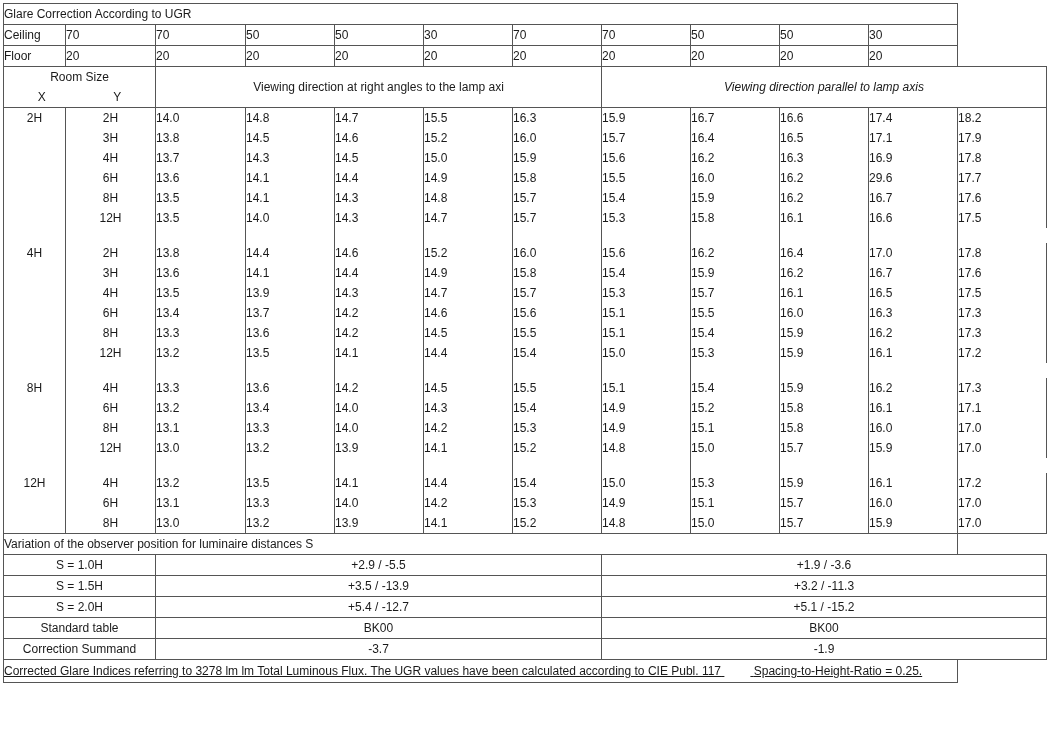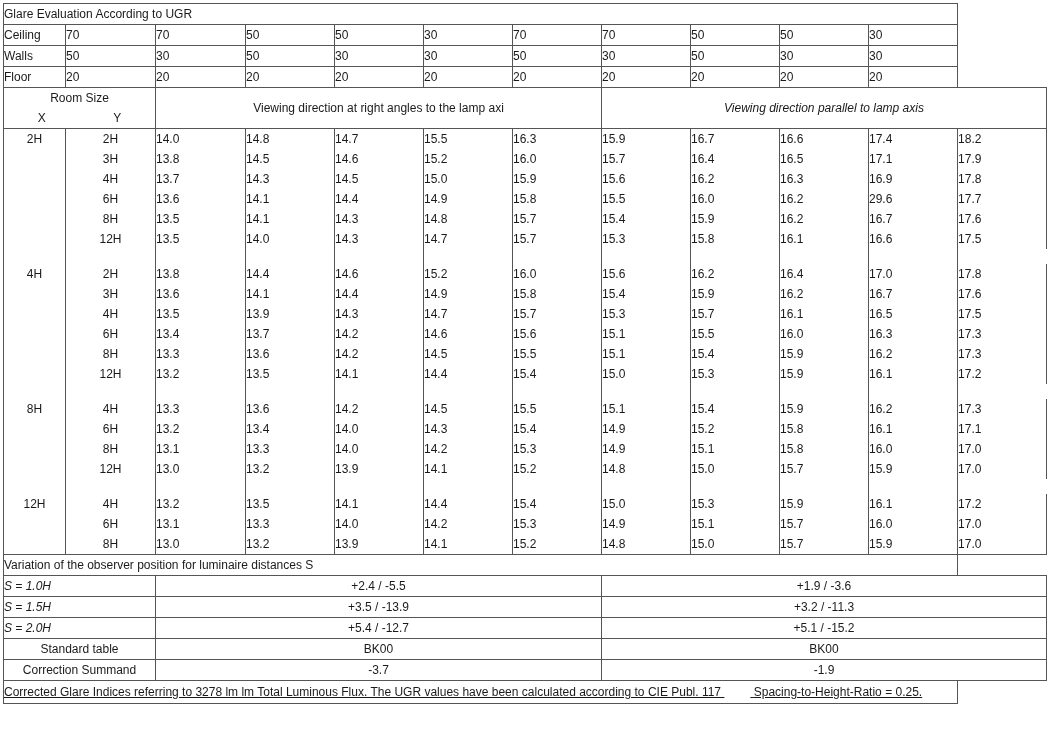--- a/index.html
+++ b/index.html
@@ -97,21 +97,21 @@
     text-align: center;
   }
   .y-col {
     text-align: center;
   }
   .varhead {
     padding-left: 5px;
     text-align: left;
   }
   .varrow-label {
-    font-style: italic;
+    text-align: center;
   }
   .var-val {
     text-align: center;
   }
   .footer {
     padding-left: 5px;
     text-align: left;
     font-size: 12px;
     text-decoration: underline;
   }
@@ -135,50 +135,37 @@
       <col style="width:89px">
       <col style="width:89px">
       <col style="width:89px">
       <col style="width:89px">
       <col style="width:89px">
       <col style="width:89px">
     </colgroup>
     <tbody>
 
       <tr>
-        <td class="title-cell" colspan="11">Glare Evaluation According to UGR</td>
+        <td class="title-cell" colspan="11">Glare Correction According to UGR</td>
       </tr>
 
       <tr>
         <td class="label-cell">Ceiling</td>
         <td class="num">70</td>
         <td class="num">70</td>
         <td class="num">50</td>
         <td class="num">50</td>
         <td class="num">30</td>
         <td class="num">70</td>
         <td class="num">70</td>
         <td class="num">50</td>
         <td class="num">50</td>
         <td class="num">30</td>
       </tr>
       <tr>
-        <td class="label-cell">Walls</td>
-        <td class="num">50</td>
-        <td class="num">30</td>
-        <td class="num">50</td>
-        <td class="num">30</td>
-        <td class="num">30</td>
-        <td class="num">50</td>
-        <td class="num">30</td>
-        <td class="num">50</td>
-        <td class="num">30</td>
-        <td class="num">30</td>
-      </tr>
-      <tr>
         <td class="label-cell">Floor</td>
         <td class="num">20</td>
         <td class="num">20</td>
         <td class="num">20</td>
         <td class="num">20</td>
         <td class="num">20</td>
         <td class="num">20</td>
         <td class="num">20</td>
         <td class="num">20</td>
         <td class="num">20</td>
@@ -510,21 +497,21 @@
         <td class="num">15.9</td>
         <td class="num">17.0</td>
       </tr>
 
       <tr>
         <td class="varhead" colspan="11">Variation of the observer position for luminaire distances S</td>
       </tr>
 
       <tr>
         <td class="varrow-label nb-bottom" colspan="2">S = 1.0H</td>
-        <td class="var-val nb-bottom" colspan="5">+2.4 / -5.5</td>
+        <td class="var-val nb-bottom" colspan="5">+2.9 / -5.5</td>
         <td class="var-val nb-bottom" colspan="5">+1.9 / -3.6</td>
       </tr>
       <tr>
         <td class="varrow-label nb-bottom nb-top" colspan="2">S = 1.5H</td>
         <td class="var-val nb-bottom nb-top" colspan="5">+3.5 / -13.9</td>
         <td class="var-val nb-bottom nb-top" colspan="5">+3.2 / -11.3</td>
       </tr>
       <tr>
         <td class="varrow-label nb-top" colspan="2">S = 2.0H</td>
         <td class="var-val nb-top" colspan="5">+5.4 / -12.7</td>

